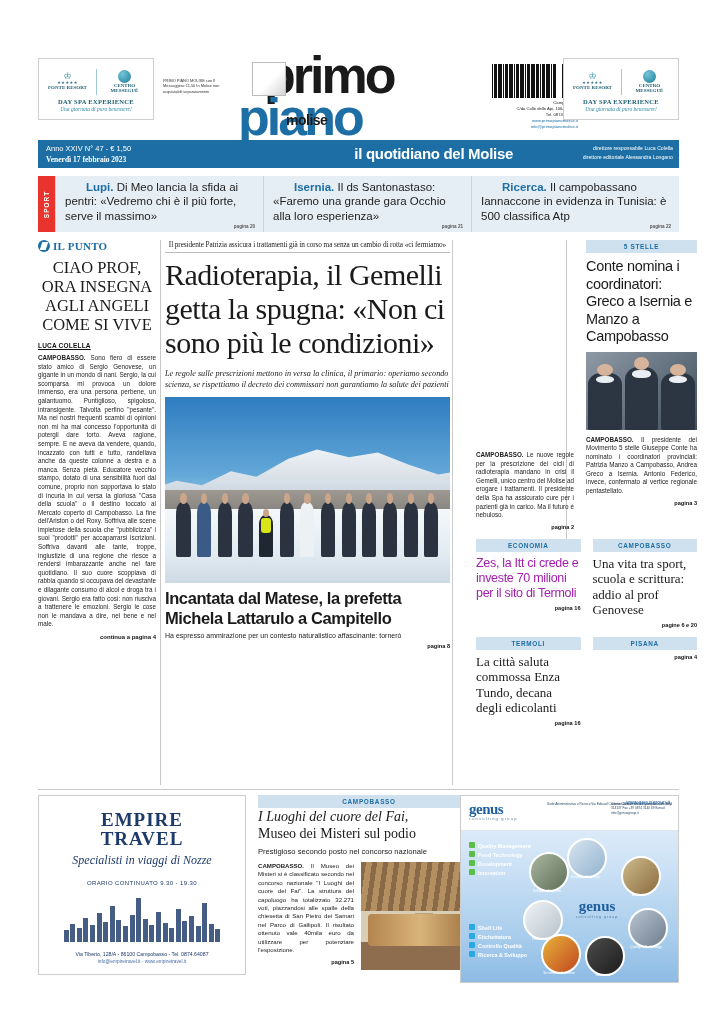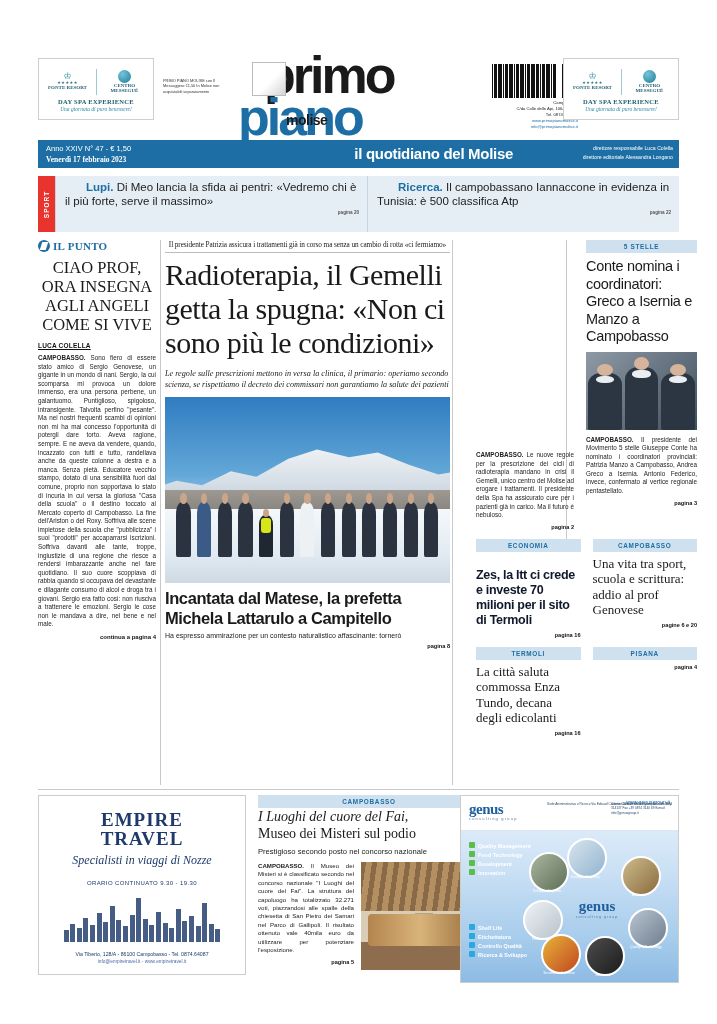--- a/index.html
+++ b/index.html
@@ -97,21 +97,21 @@
   .rp-bg{position:absolute;inset:0;background:linear-gradient(135deg,#8e9aa6 0%,#5f6c79 60%,#43505c 100%);}
   .rp-f{position:absolute;bottom:0;width:30%;height:72%;background:#2b3642;border-radius:40% 40% 6% 6%/20% 20% 3% 3%;}
   .rp-f:after{content:"";position:absolute;left:26%;top:-17%;width:48%;height:22%;border-radius:50%;background:#d6b49b;}
   .rp-f i{position:absolute;left:22%;top:4%;width:56%;height:14%;background:#e9eef2;border-radius:40%;display:block;}
   .r-body{font-size:6.3px;line-height:8.6px;text-align:justify;margin-top:6px;color:#1c1c1c;}
   .r-body b{font-weight:bold;}
   .pag-r{font-size:5.6px;font-weight:bold;text-align:right;margin-top:4px;color:#111;}
 
   .grid2{display:flex;gap:12px;margin-top:9px;}
   .cell{flex:1;}
-  .cell-title-s{font-size:12.5px;line-height:15px;margin-top:16px;letter-spacing:-.3px;color:#0f172a;font-weight:bold;}
+  .cell-title-s{font-size:12.5px;line-height:15px;margin-top:4px;letter-spacing:-.3px;color:#a21caf;}
   .cell-title-serif{font-family:"Liberation Serif",serif;font-size:13px;line-height:15.5px;margin-top:4px;color:#1a1a1a;}
 
   
   .bottom{position:absolute;left:38px;top:795px;width:641px;height:195px;}
   .emp-ad{position:absolute;left:0;top:0;width:208px;height:180px;border:1px solid #ccc;background:#fff;box-sizing:border-box;display:flex;flex-direction:column;align-items:center;justify-content:flex-start;padding-top:14px;}
   .emp-t1{font-family:"Liberation Serif",serif;font-weight:bold;font-size:19px;color:#1d3a6b;letter-spacing:1px;line-height:19px;}
   .emp-t2{font-family:"Liberation Serif",serif;font-weight:bold;font-size:19px;color:#1d3a6b;letter-spacing:1px;line-height:20px;}
   .emp-scr{font-family:"Liberation Serif",serif;font-style:italic;font-size:12px;color:#1d3a6b;margin-top:4px;}
   .emp-or{font-size:6px;color:#1d3a6b;margin-top:12px;letter-spacing:.4px;}
   .skyline{margin-top:10px;width:172px;height:46px;display:flex;align-items:flex-end;justify-content:center;gap:1.6px;}
@@ -271,20 +271,24 @@
   <div class="sport-strip">
     <div class="sport-tab">
       <span>SPORT</span>
     </div>
 
     <div class="sport-item">
       <div class="sport-head"><b>Lupi.</b><span> Di Meo lancia la sfida ai pentri: «Vedremo chi è il più forte, serve il massimo»</span></div>
       <div class="pag">pagina 20</div>
     </div>
 
+    <div class="sport-item">
+      <div class="sport-head"><b>Isernia.</b><span> Il ds Santonastaso: «Faremo una grande gara Occhio alla loro esperienza»</span></div>
+      <div class="pag">pagina 21</div>
+    </div>
 
     <div class="sport-item">
       <div class="sport-head"><b>Ricerca.</b><span> Il campobassano Iannaccone in evidenza in Tunisia: è 500 classifica Atp</span></div>
       <div class="pag">pagina 22</div>
     </div>
   </div>
 
   <div class="rule-v" style="left:160px;top:240px;height:545px;"></div>
   <div class="rule-v" style="left:452px;top:240px;height:545px;"></div>
   <div class="rule-v" style="left:566px;top:240px;height:308px;"></div>

